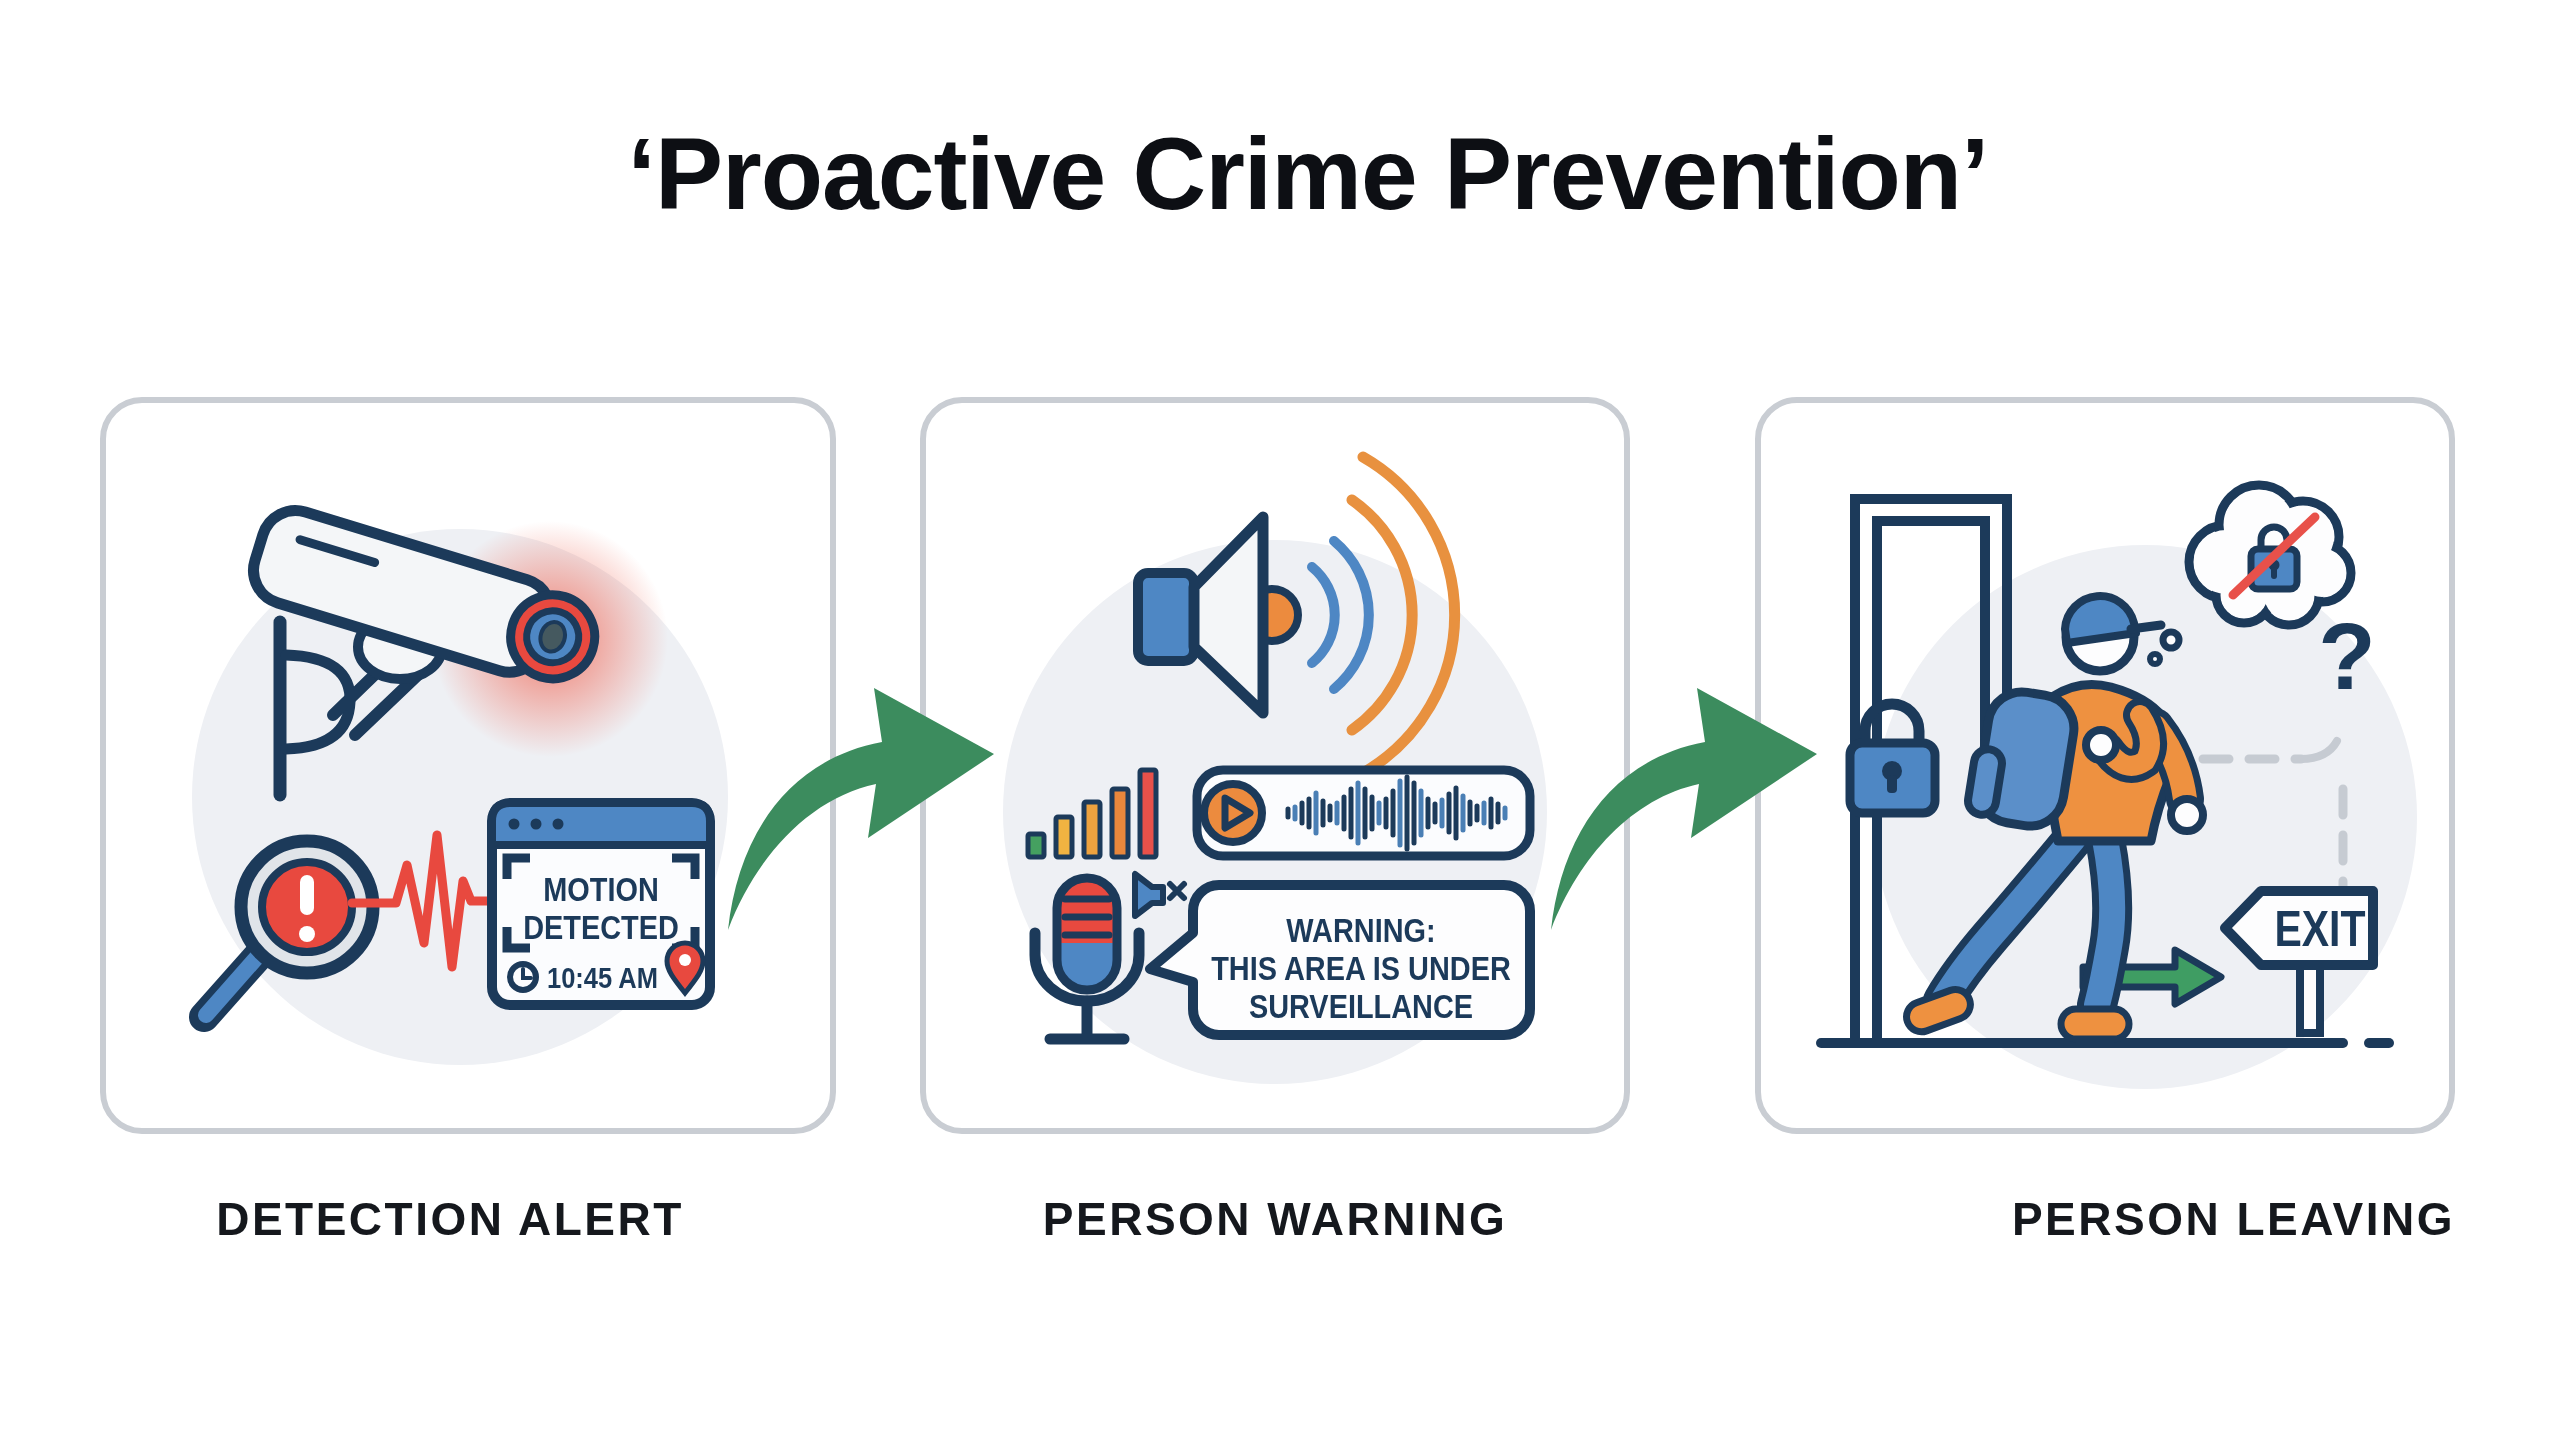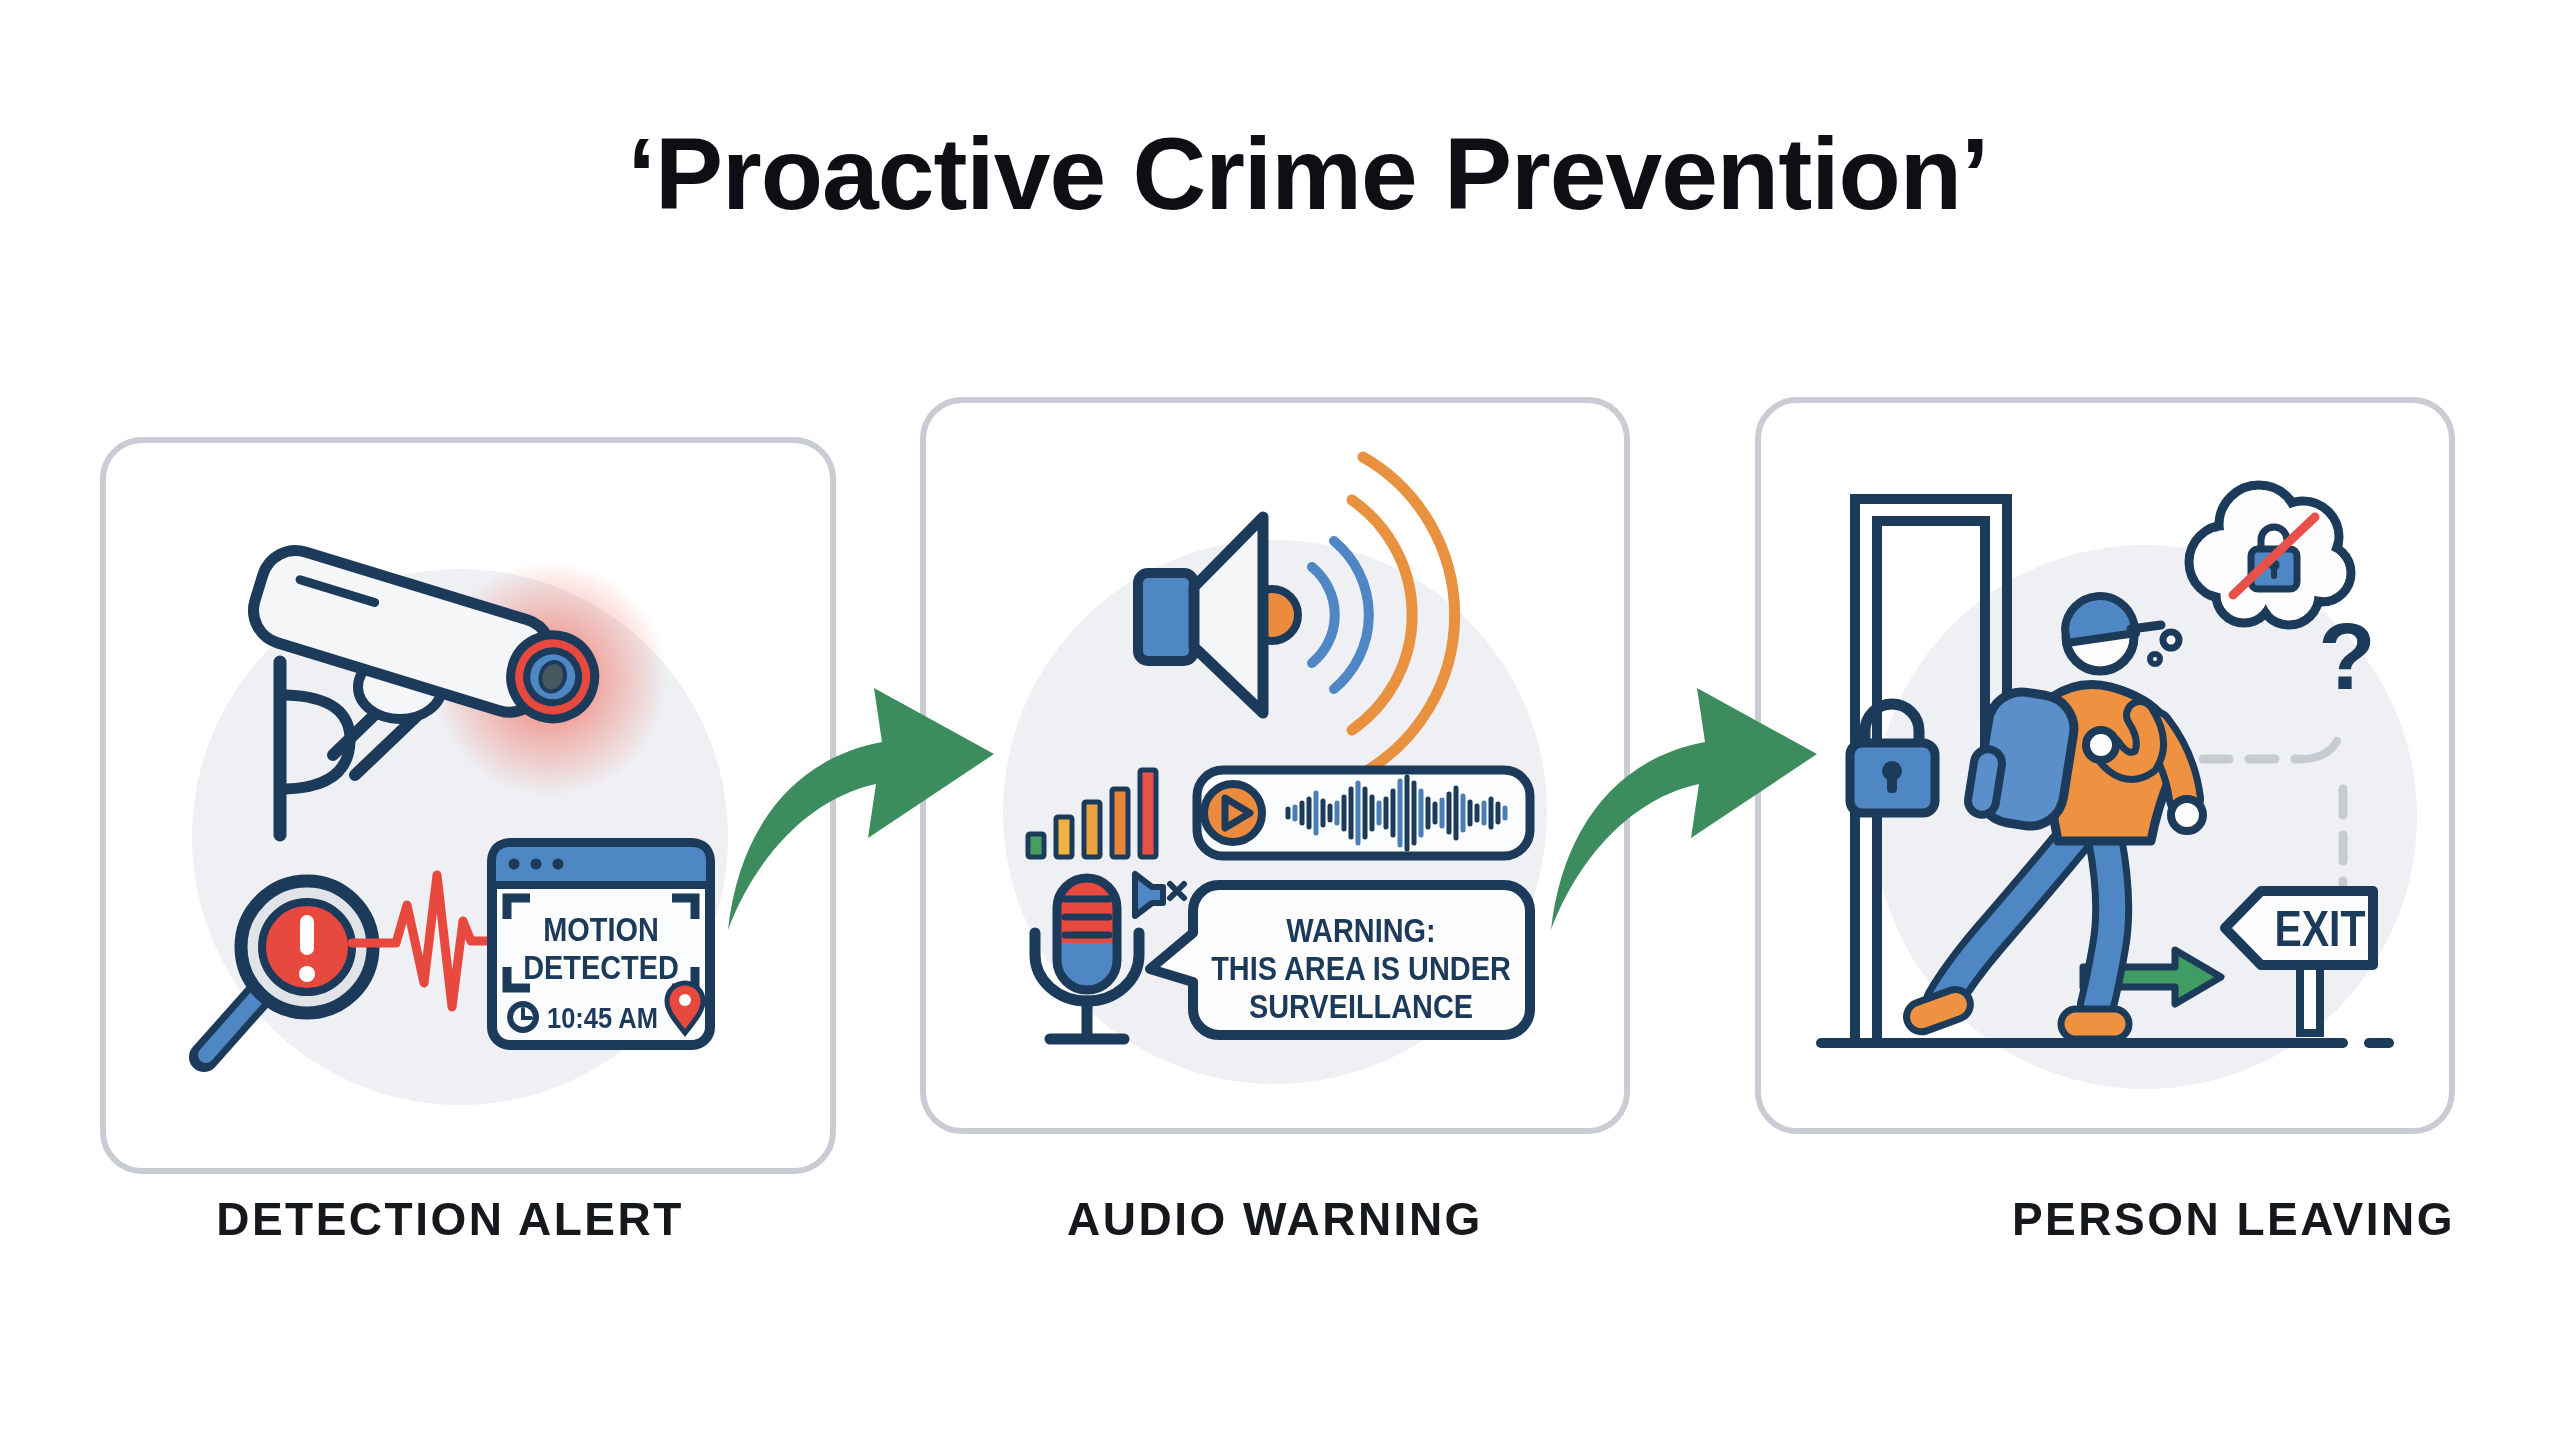--- a/index.html
+++ b/index.html
@@ -3,21 +3,21 @@
 <meta charset="utf-8">
 <style>
   html,body{margin:0;padding:0}
   body{width:2560px;height:1429px;background:#ffffff;position:relative;overflow:hidden;
        font-family:"Liberation Sans","DejaVu Sans",sans-serif;}
   .title{position:absolute;top:116px;left:0;width:2560px;text-align:center;margin:0;
          font-size:102px;font-weight:700;color:#0d0f14;letter-spacing:-1px;padding-left:28px;}
   .panel{position:absolute;top:397px;height:737px;background:#ffffff;
          border:6px solid #c9cdd3;border-radius:42px;box-sizing:border-box;}
   .panel>svg{position:absolute;left:-6px;top:-6px;display:block;}
-  #panel-1{left:100px;width:736px;margin-top:40px;}
+  #panel-1{left:100px;width:736px;}
   #panel-2{left:920px;width:710px;}
   #panel-3{left:1755px;width:700px;}
   .arrow-svg{position:absolute;z-index:6;}
   #arrow-1{left:722px;top:642px;}
   #arrow-2{left:1545px;top:642px;}
   .caption{position:absolute;top:1192px;font-size:46px;font-weight:700;
            letter-spacing:2.5px;color:#15181d;text-align:center;}
   #caption-1{left:100px;width:700px;}
   #caption-2{left:920px;width:710px;}
   #caption-3{left:1755px;width:700px;text-align:right;}
@@ -250,14 +250,14 @@
 </section>
 
 <svg class="arrow-svg" id="arrow-1" viewBox="0 0 280 290" width="280" height="290">
   <path d="M6,288 C16,196 64,118 160,100 L152,46 L272,112 L146,196 L154,142 C88,156 34,214 6,288 Z" fill="#3c8c5e"></path>
 </svg>
 <svg class="arrow-svg" id="arrow-2" viewBox="0 0 280 290" width="280" height="290">
   <path d="M6,288 C16,196 64,118 160,100 L152,46 L272,112 L146,196 L154,142 C88,156 34,214 6,288 Z" fill="#3c8c5e"></path>
 </svg>
 
 <div class="caption" id="caption-1">DETECTION ALERT</div>
-<div class="caption" id="caption-2">AUDIO WARNING</div>
+<div class="caption" id="caption-2">PERSON WARNING</div>
 <div class="caption" id="caption-3">PERSON LEAVING</div>
 
 </body></html>

